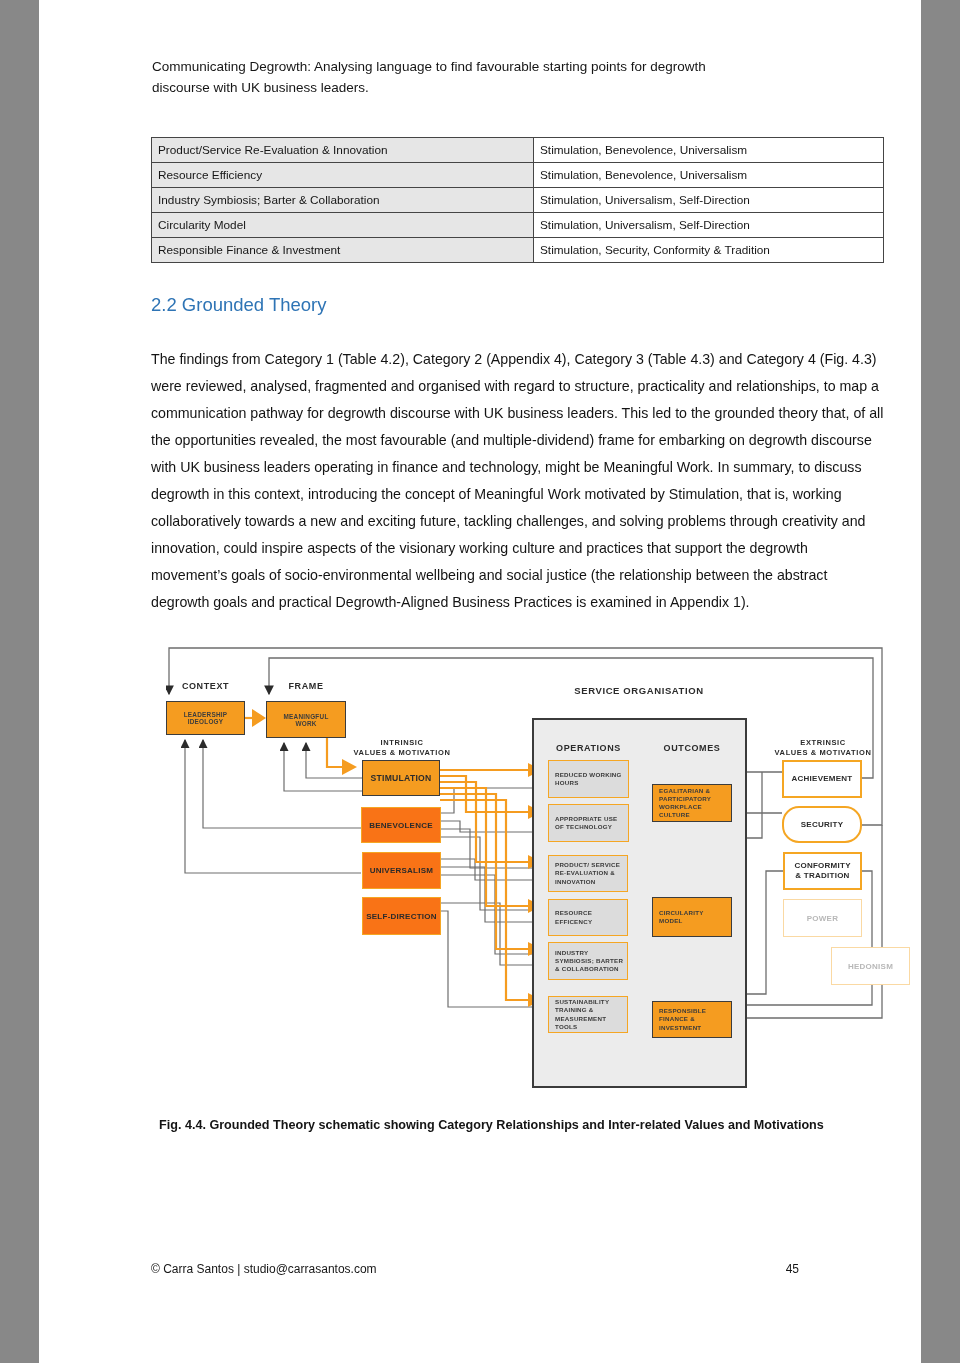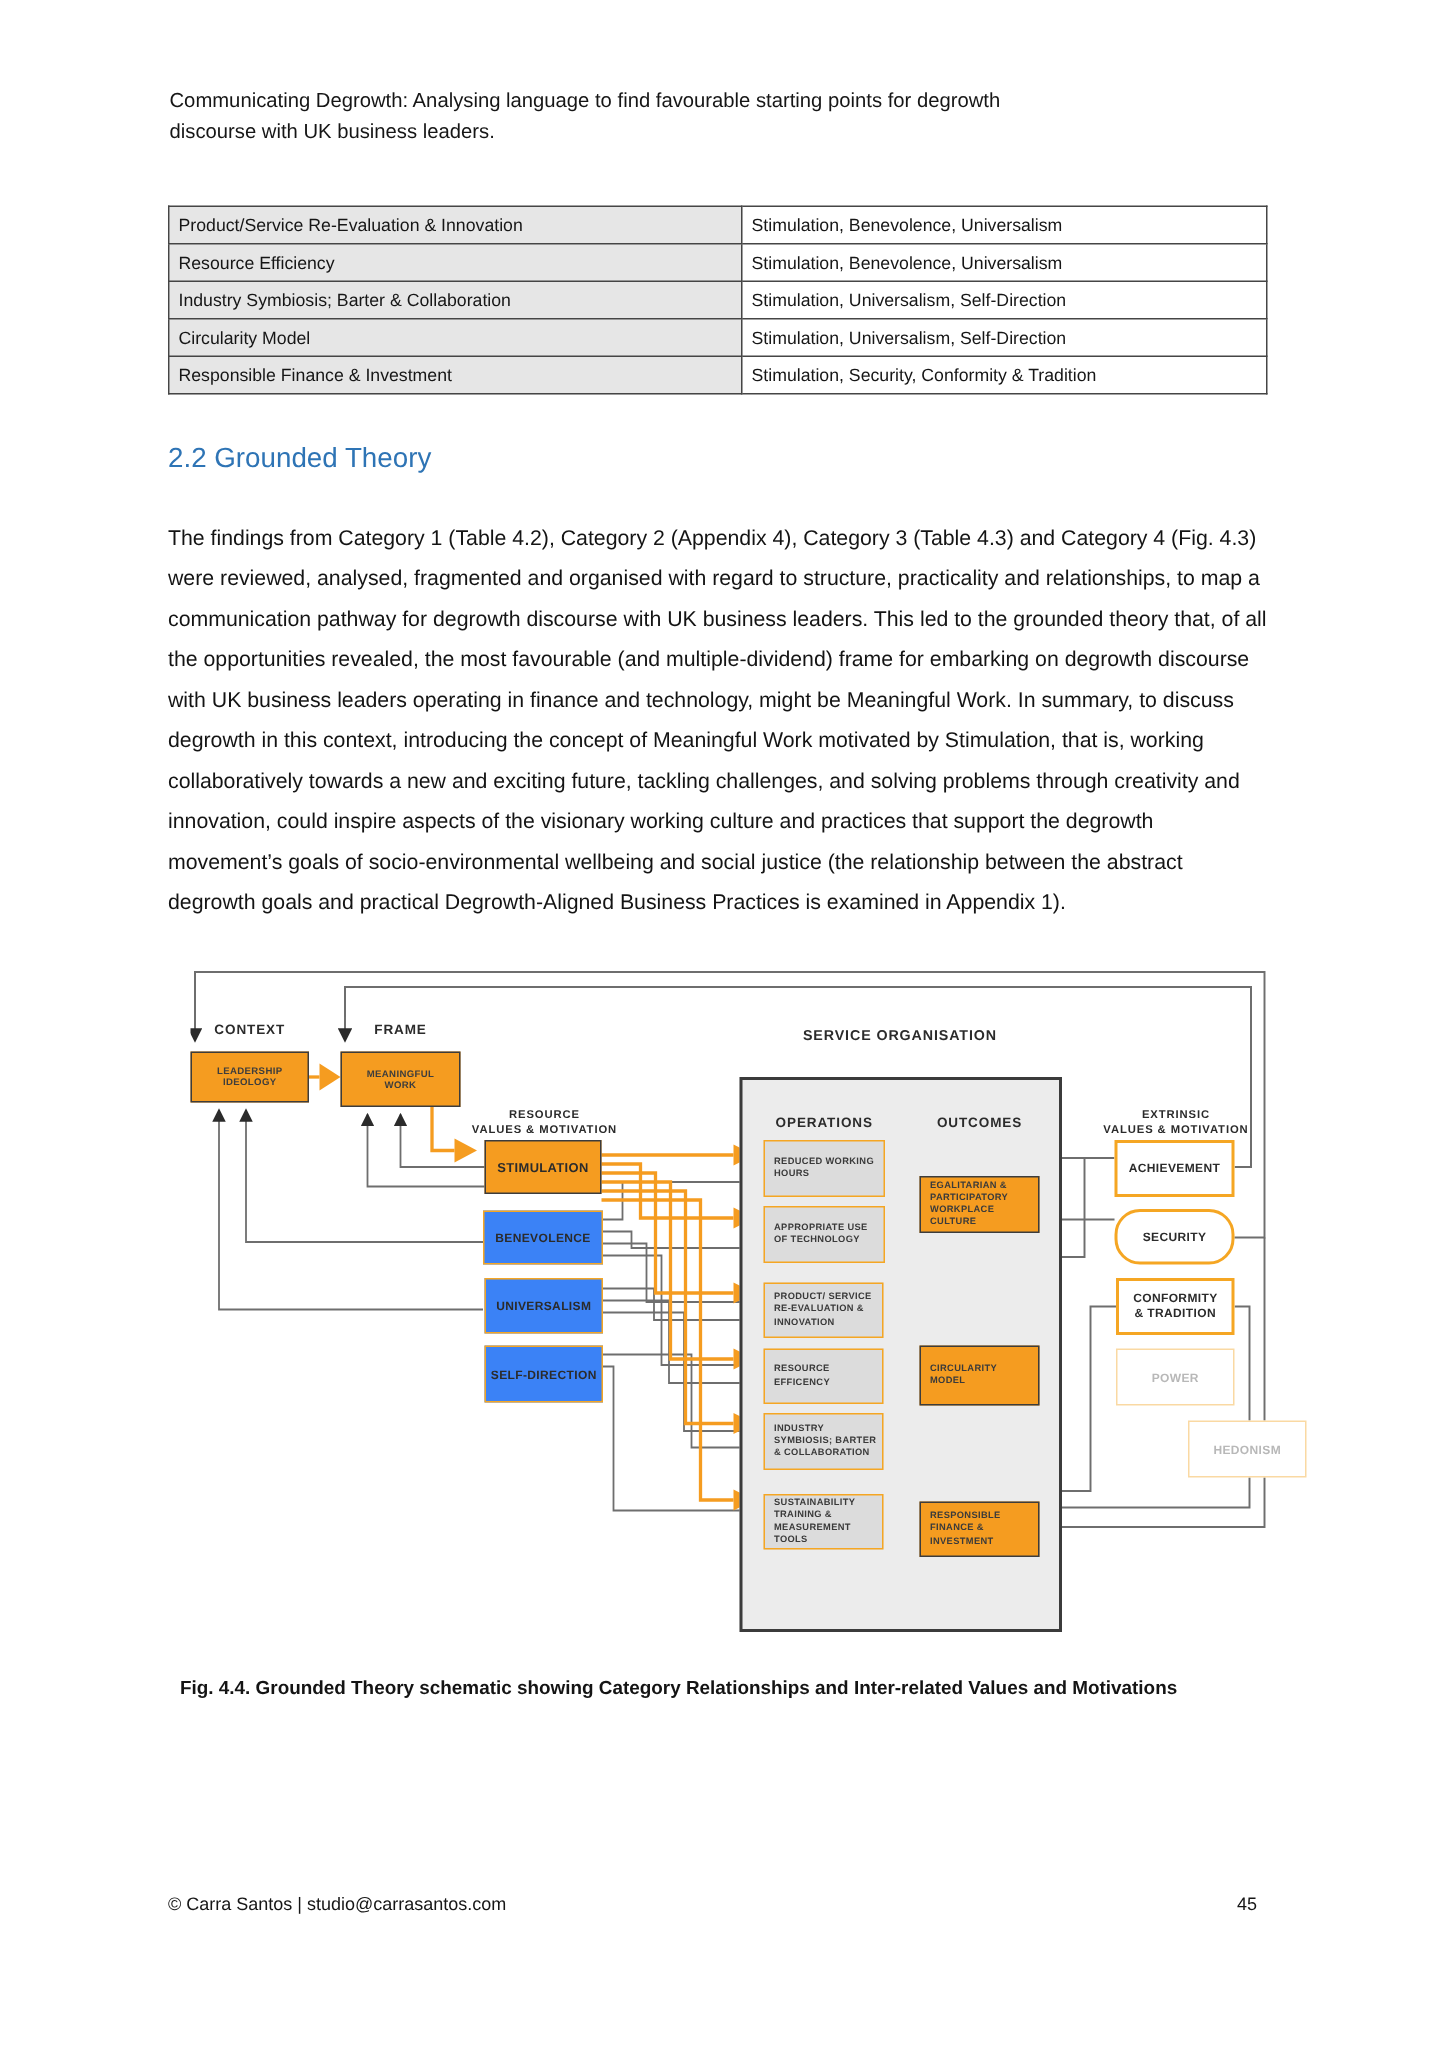--- a/index.html
+++ b/index.html
@@ -1,16 +1,16 @@
 <!DOCTYPE html>
 <html><head>
 <meta charset="utf-8">
 <style>
   html,body{margin:0;padding:0;background:#888;}
-  .page{position:relative;width:960px;height:1363px;background:#ffffff;margin:0 auto;
+  .page{position:relative;width:882px;height:1363px;background:#ffffff;margin:0 auto;
         font-family:"Liberation Sans",sans-serif;color:#1a1a1a;overflow:hidden;}
 
   
   .doc-header{position:absolute;left:113px;top:56px;width:600px;font-size:13.5px;line-height:21px;color:#161616;}
 
   
   .tbl{position:absolute;left:112px;top:137px;width:733px;border-collapse:collapse;font-size:11.8px;color:#161616;}
   .tbl td{border:1px solid #454545;padding:4px 10px 5px 6px;height:15px;vertical-align:middle;}
   .tbl td.c1{background:#e6e6e6;width:365px;}
   .tbl td.c2{background:#ffffff;}
@@ -21,21 +21,21 @@
   
   .body-par{position:absolute;left:112px;top:346px;width:737px;font-size:14.2px;line-height:27px;color:#141414;}
 
   
   .fig{position:absolute;left:127px;top:645px;width:718px;height:445px;}
   .fig svg{position:absolute;left:0;top:0;}
   .fbox{position:absolute;display:flex;align-items:center;justify-content:center;text-align:center;
         font-weight:bold;letter-spacing:.25px;box-sizing:border-box;}
   .lab{position:absolute;font-weight:bold;color:#2b2b2b;text-align:center;letter-spacing:.6px;}
   .box-top{background:#f59c20;border:1.6px solid #3c3c3c;color:#3d3d3d;font-size:6.4px;}
-  .box-val{background:#3b82f6;border:1.6px solid #f5a623;color:#2b2b2b;font-size:8px;}
+  .box-val{background:#f97316;border:1.6px solid #f5a623;color:#2b2b2b;font-size:8px;}
   .box-stim{background:#f59c20;border:1.6px solid #3c3c3c;color:#2b2b2b;font-size:8.6px;}
   .panel{position:absolute;background:#ececec;border:2px solid #3b3b3b;box-sizing:border-box;}
   .box-op{background:#dcdcdc;border:1.5px solid #f5a623;color:#3a3a3a;font-size:6.2px;
           justify-content:flex-start;text-align:left;padding:3px 2px 3px 6px;line-height:1.3;}
   .box-out{background:#f59c20;border:1.5px solid #3c3c3c;color:#3b3b3b;font-size:6.2px;
            justify-content:flex-start;text-align:left;padding:3px 2px 3px 6px;line-height:1.3;}
   .box-ext{background:#ffffff;border:2px solid #f5a623;color:#2b2b2b;font-size:8px;line-height:1.25;}
   .box-ext-faded{background:#ffffff;border:1.3px solid #fad9a3;color:#b8b8b8;font-size:8px;}
 
   
@@ -151,21 +151,21 @@
         <polygon points="362,348 376,355 362,362"></polygon>
       </g>
     </svg>
 
     <div class="panel" style="left:366px;top:73px;width:215px;height:370px;"></div>
 
     <div class="lab" style="left:0;top:36px;width:79px;font-size:9px;">CONTEXT</div>
     <div class="lab" style="left:100px;top:36px;width:80px;font-size:9px;">FRAME</div>
     <div class="lab" style="left:373px;top:40px;width:200px;font-size:9.5px;">SERVICE ORGANISATION</div>
     <div class="lab" style="left:176px;top:93px;width:120px;font-size:7.5px;line-height:1.35;">
-      <div>RESOURCE</div>
+      <div>INTRINSIC</div>
       <div>VALUES &amp; MOTIVATION</div>
     </div>
     <div class="lab" style="left:597px;top:93px;width:120px;font-size:7.5px;line-height:1.35;">
       <div>EXTRINSIC</div>
       <div>VALUES &amp; MOTIVATION</div>
     </div>
     <div class="lab" style="left:382px;top:98px;width:81px;font-size:9px;">OPERATIONS</div>
     <div class="lab" style="left:486px;top:98px;width:80px;font-size:9px;">OUTCOMES</div>
 
     <div class="fbox box-top" style="left:0;top:56px;width:79px;height:34px;">LEADERSHIP IDEOLOGY</div>

